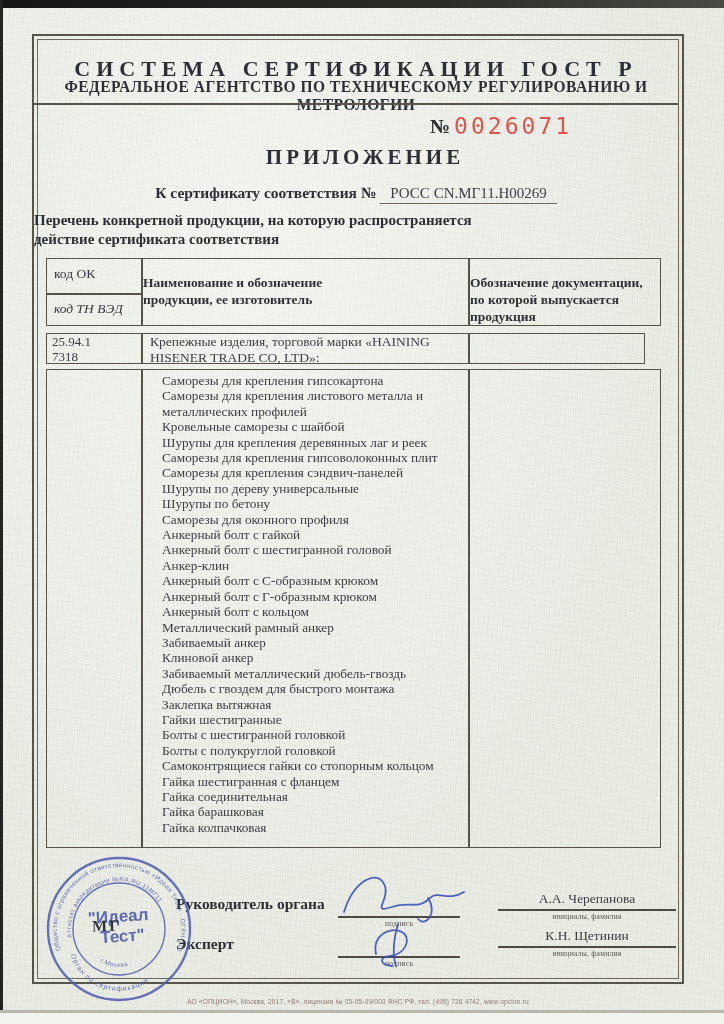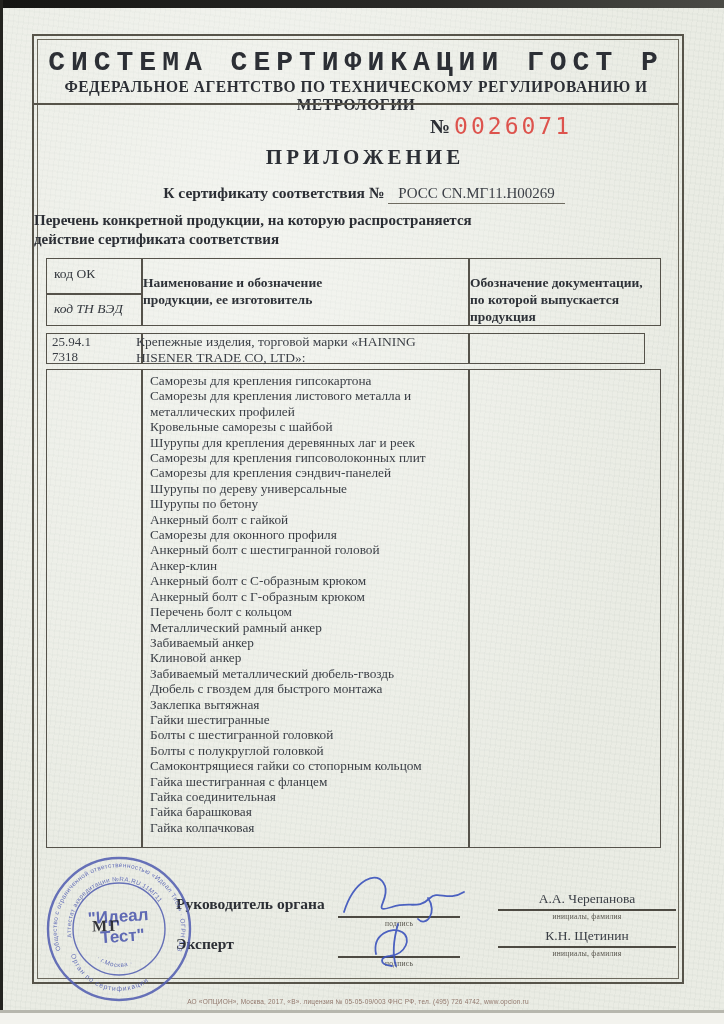--- a/index.html
+++ b/index.html
@@ -15,47 +15,47 @@
   }
   .abs{position:absolute;}
   
   .edge-top{left:0;top:0;width:724px;height:8px;background:linear-gradient(90deg,#151513,#2b2b28 60%,#4a4a45);}
   .edge-left{left:0;top:0;width:3px;height:1010px;background:#23231f;}
   .edge-bottom{left:0;top:1010px;width:724px;height:14px;background:#f3f3ee;border-top:3px solid #b7b7ae;}
   
   .frame{left:32px;top:34px;width:648px;height:946px;border:2px solid #57544a;}
   .frame-inner{position:absolute;left:3px;top:3px;right:3px;bottom:3px;border:1px solid #6b685c;}
   .header-line{left:34px;top:103px;width:644px;height:2px;background:#57544a;}
-  .sys-title{left:34px;top:47px;width:644px;text-align:center;font-weight:bold;font-size:28px;letter-spacing:6px;color:#2c2f35;font-family:Liberation Mono, monospace;}
+  .sys-title{left:34px;top:56px;width:644px;text-align:center;font-weight:bold;font-size:22px;letter-spacing:6px;color:#2c2f35;}
   .agency{left:34px;top:78px;width:644px;text-align:center;font-weight:bold;font-size:16px;letter-spacing:.5px;transform:scaleX(.97);color:#2c2f35;}
   .form-number{left:430px;top:113px;width:240px;}
   .no-sign{font-size:20px;font-weight:bold;color:#2c2f35;}
   .no-digits{font-family:"DejaVu Sans Mono",monospace;font-size:23px;color:#dd534d;letter-spacing:3px;vertical-align:-1px;}
   .doc-title{left:34px;top:145px;width:644px;text-align:center;font-weight:bold;font-size:21px;letter-spacing:4px;color:#2c2f35;padding-left:9px;}
-  .cert-line{left:34px;top:184px;width:644px;text-align:center;font-size:15.5px;padding-left:8px;}
+  .cert-line{left:34px;top:184px;width:644px;text-align:center;font-size:15.5px;}
   .cert-label{font-weight:bold;color:#2c2f35;}
   .cert-number{display:inline-block;font-size:15px;color:#3b3f46;border-bottom:1px solid #6e6b60;padding:0 10px 1px 10px;}
   .subtitle{left:34px;top:211px;width:644px;font-weight:bold;font-size:15px;line-height:19px;white-space:pre-line;color:#2c2f35;}
   
   .tbox{border:1.5px solid #55524a;box-sizing:border-box;}
   .thead{left:46px;top:258px;width:615px;height:68px;}
   .vline{position:absolute;top:0;bottom:0;width:1.5px;background:#55524a;}
   .v1{left:94px;} .v2{left:421px;}
   .hmid{position:absolute;left:0;top:34px;width:94px;height:1.5px;background:#55524a;}
   .th-code{position:absolute;left:7px;font-size:13.5px;color:#33373d;}
   .th-code.t{top:7px;} .th-code.b{top:42px;font-style:italic;}
   .th-c{position:absolute;text-align:left;font-weight:bold;font-size:13.5px;line-height:17px;white-space:pre-line;color:#2e3238;}
   .th-mid{left:96px;width:323px;top:15px;}
   .th-right{left:423px;width:190px;top:15px;}
   .trow1{left:46px;top:333px;width:599px;height:31px;}
   .cell-codes{position:absolute;left:5px;top:0;font-size:13px;line-height:15px;color:#3a3e45;}
-  .cell-title{position:absolute;left:89px;top:0;width:305px;font-size:13.5px;line-height:15.5px;color:#3a3e45;}
+  .cell-title{position:absolute;left:103px;top:0;width:305px;font-size:13.5px;line-height:15.5px;color:#3a3e45;}
   .tlist{left:46px;top:369px;width:615px;height:479px;}
   .items{position:absolute;left:103px;top:3px;width:313px;font-size:13.3px;line-height:15.4px;color:#3a3e45;}
-  .items .item{white-space:normal;}
+  .items .item{white-space:normal;margin-left:12px;}
   
   .role{font-weight:bold;font-size:15.5px;color:#2c2f35;}
   .sigline{height:1.5px;background:#4d4a42;}
   .cap{font-size:7.5px;color:#55524a;text-align:center;letter-spacing:.3px;}
   .pname{font-size:13.5px;color:#3a3e45;text-align:center;}
   .fineprint{left:34px;top:998px;width:648px;text-align:center;font-family:"Liberation Sans","DejaVu Sans",sans-serif;font-size:6.5px;letter-spacing:.2px;color:#91776c;}
   .sig-svg,.stamp-svg{position:absolute;pointer-events:none;}
   .mg-overlay{left:92px;top:917px;font-size:16px;font-weight:bold;color:#1f2025;letter-spacing:2px;transform:rotate(-2deg);opacity:.9;}
 </style>
 </head>
@@ -118,27 +118,27 @@
     <div class="items">
 
     <div class="item">Саморезы для крепления гипсокартона</div>
         <div class="item">Саморезы для крепления листового металла и металлических профилей</div>
         <div class="item">Кровельные саморезы с шайбой</div>
         <div class="item">Шурупы для крепления деревянных лаг и реек</div>
         <div class="item">Саморезы для крепления гипсоволоконных плит</div>
         <div class="item">Саморезы для крепления сэндвич-панелей</div>
         <div class="item">Шурупы по дереву универсальные</div>
         <div class="item">Шурупы по бетону</div>
+        <div class="item">Саморезы для оконного профиля</div>
         <div class="item">Анкерный болт с гайкой</div>
-        <div class="item">Саморезы для оконного профиля</div>
         <div class="item">Анкерный болт с шестигранной головой</div>
         <div class="item">Анкер-клин</div>
         <div class="item">Анкерный болт с С-образным крюком</div>
         <div class="item">Анкерный болт с Г-образным крюком</div>
-        <div class="item">Перечень болт с кольцом</div>
+        <div class="item">Анкерный болт с кольцом</div>
         <div class="item">Металлический рамный анкер</div>
         <div class="item">Забиваемый анкер</div>
         <div class="item">Клиновой анкер</div>
         <div class="item">Забиваемый металлический дюбель-гвоздь</div>
         <div class="item">Дюбель с гвоздем для быстрого монтажа</div>
         <div class="item">Заклепка вытяжная</div>
         <div class="item">Гайки шестигранные</div>
         <div class="item">Болты с шестигранной головкой</div>
         <div class="item">Болты с полукруглой головкой</div>
         <div class="item">Самоконтрящиеся гайки со стопорным кольцом</div>

